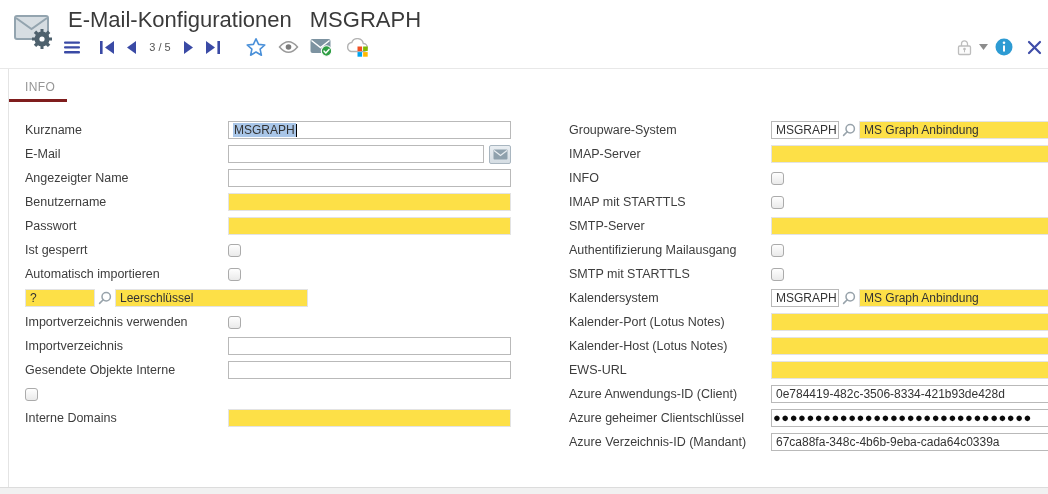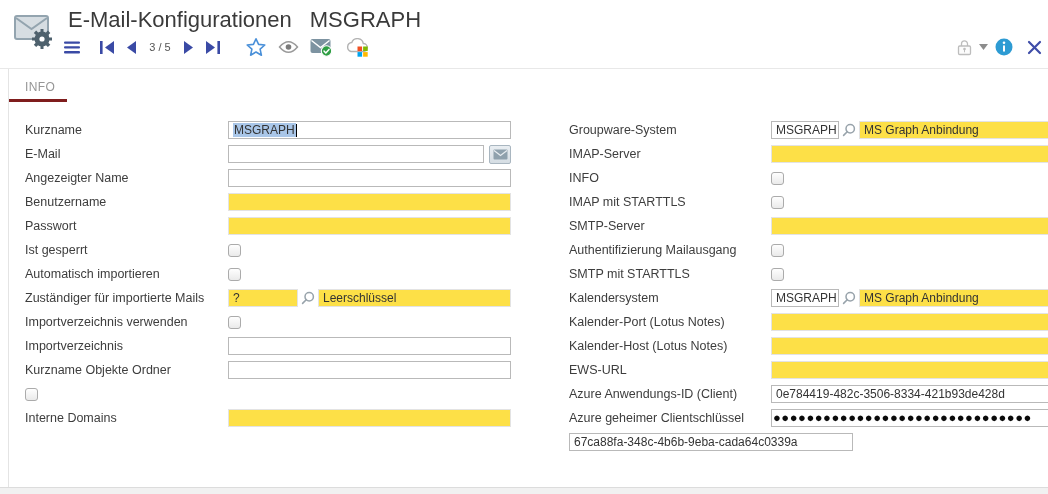--- a/index.html
+++ b/index.html
@@ -235,21 +235,20 @@
           <div class="cb"></div>
         </div>
       </div>
       <div class="row">
         <span class="lbl">Automatisch importieren</span>
         <div class="fa">
           <div class="cb"></div>
         </div>
       </div>
       <div class="row">
-        <span class="lbl">Zuständiger für importierte Mails</span>
         <div class="fa">
           <div class="tb code-l disabled">?</div>
           <span class="mag">
             <svg width="14" height="14" viewBox="0 0 14 14">
               <circle cx="8.2" cy="5.8" r="4.2" fill="none" stroke="#98a3ab" stroke-width="1.5"></circle>
               <line x1="5.2" y1="8.8" x2="1.6" y2="12.4" stroke="#98a3ab" stroke-width="1.6" stroke-linecap="round"></line>
             </svg>
           </span>
           <div class="tb grow disabled">Leerschlüssel</div>
         </div>
@@ -260,21 +259,21 @@
           <div class="cb"></div>
         </div>
       </div>
       <div class="row">
         <span class="lbl">Importverzeichnis</span>
         <div class="fa">
           <div class="tb full"></div>
         </div>
       </div>
       <div class="row">
-        <span class="lbl">Kurzname Objekte Ordner</span>
+        <span class="lbl">Gesendete Objekte Interne</span>
         <div class="fa">
           <div class="tb full"></div>
         </div>
       </div>
       <div class="row">
         <div class="fa">
           <div class="cb"></div>
         </div>
       </div>
       <div class="row">
@@ -373,19 +372,20 @@
       </div>
       <div class="row">
         <span class="lbl">Azure geheimer Clientschlüssel</span>
         <div class="fa">
           <div class="tb full" style="padding: 0px 0px 0px 1px;">
             <span class="dots">●●●●●●●●●●●●●●●●●●●●●●●●●●●●●●●</span>
           </div>
         </div>
       </div>
       <div class="row">
+        <span class="lbl">Azure Verzeichnis-ID (Mandant)</span>
         <div class="fa">
           <div class="tb full">67ca88fa-348c-4b6b-9eba-cada64c0339a</div>
         </div>
       </div>
     </div>
 
 </div>
 
 </body></html>

